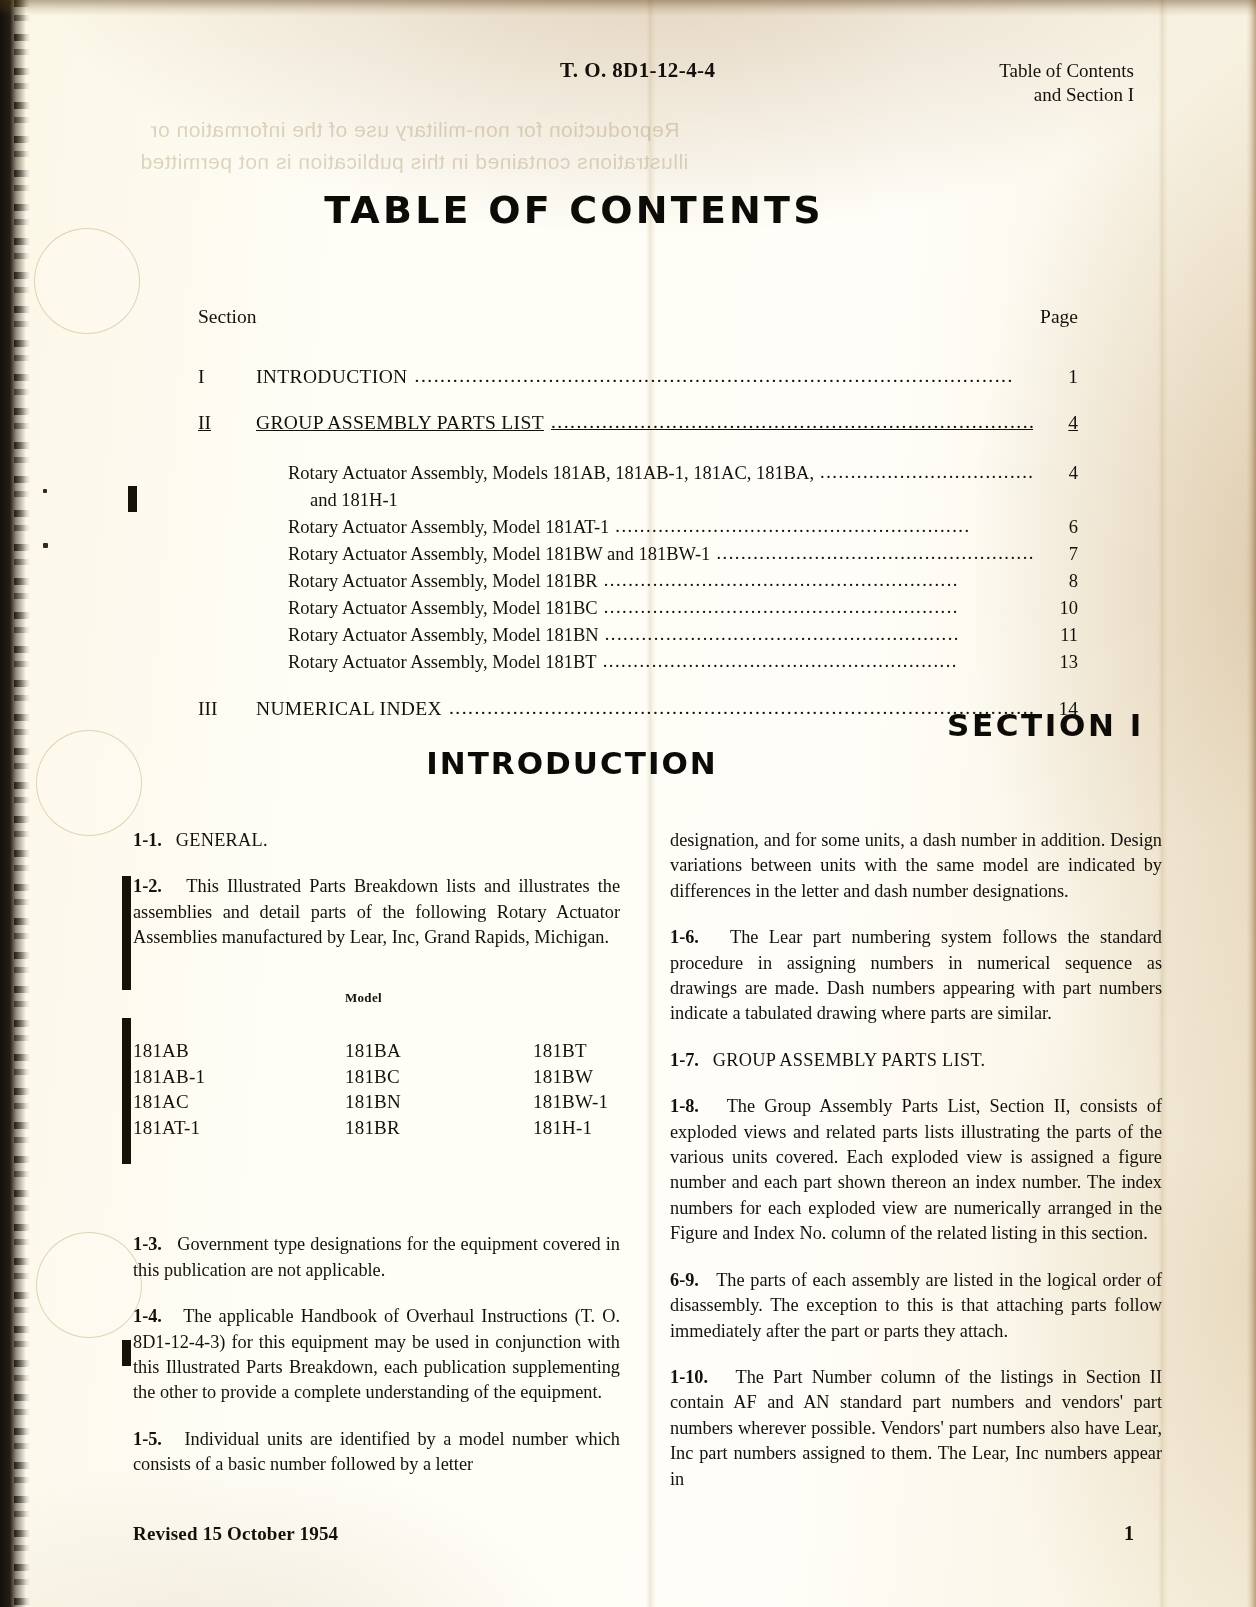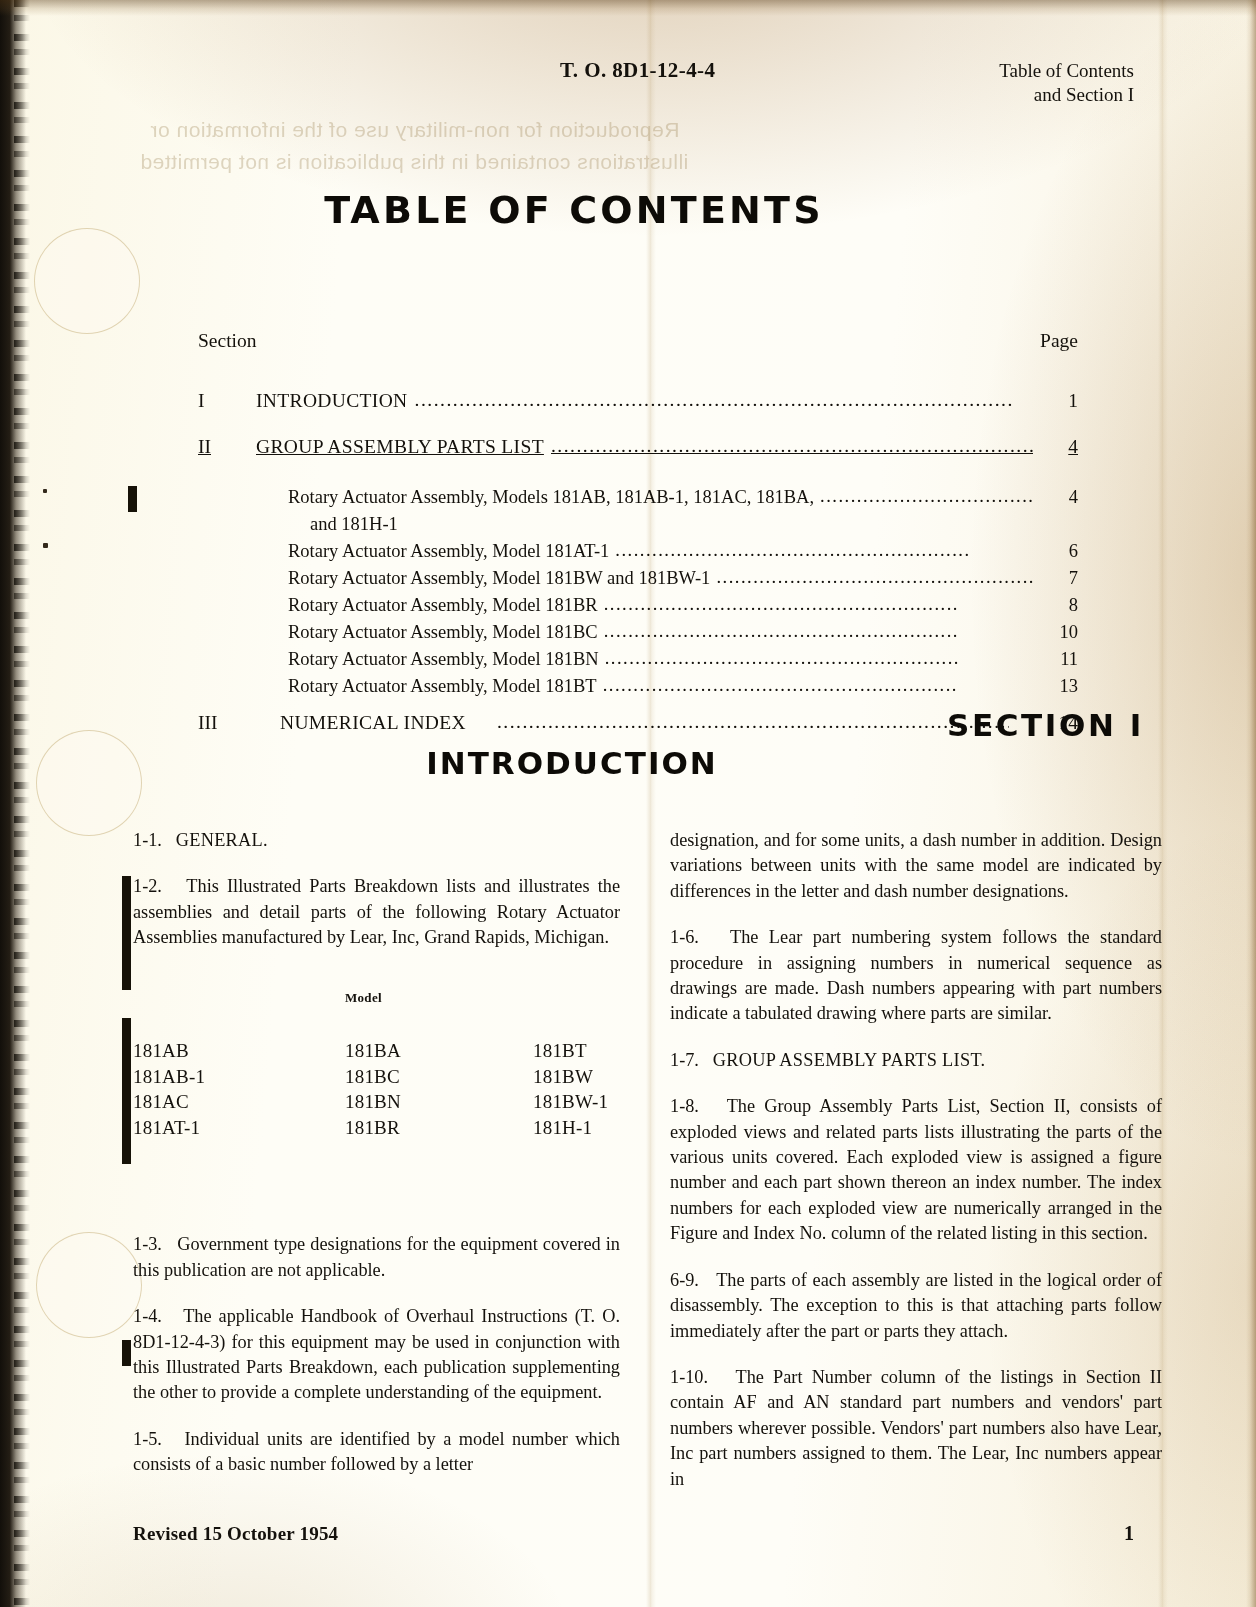--- a/index.html
+++ b/index.html
@@ -173,21 +173,20 @@
   .toc {
     position: absolute;
     left: 198px;
     top: 306px;
     width: 880px;
     font-size: 19.5px;
   }
   .toc-colheads {
     position: relative;
     height: 40px;
-    margin-top: 24px;
   }
   .toc-colheads .lbl-section { position: absolute; left: 0; top: 0; }
   .toc-colheads .lbl-page { position: absolute; right: 0; top: 0; }
 
   .toc-row {
     position: relative;
     display: flex;
     align-items: baseline;
     margin-top: 20px;
   }
@@ -259,21 +258,21 @@
     position: absolute;
     top: 0;
     font-size: 18.3px;
     line-height: 25.4px;
     text-align: justify;
   }
   .col-left  { left: 133px;  width: 487px; }
   .col-right { left: 670px;  width: 492px; }
 
   .para { margin: 0 0 21px 0; }
-  .para .num { font-weight: normal; }
+  .para .num { font-weight: bold; }
   .para .caps { letter-spacing: .3px; }
   .nojust { text-align: left; }
 
   
   .changebar {
     position: absolute;
     background: #161208;
     width: 9px;
   }
 
@@ -411,21 +410,21 @@
           <span class="pg">11</span>
         </div>
 
         <div class="toc-sub">
           <span class="title">Rotary Actuator Assembly, Model 181BT</span>
           <span class="leader">..........................................................</span>
           <span class="pg">13</span>
         </div>
       </div>
 
-      <div class="toc-row" style="margin-top:12px;gap:24px;">
+      <div class="toc-row" style="margin-top:22px;">
         <span class="roman">III</span>
         <span class="title">NUMERICAL INDEX</span>
         <span class="leader">..............................................................................................</span>
         <span class="pg">14</span>
       </div>
     </div>
 
     <div class="changebar" style="left:128px; top:486px; height:26px;"></div>
 
     <div class="display-title" id="section-heading">

